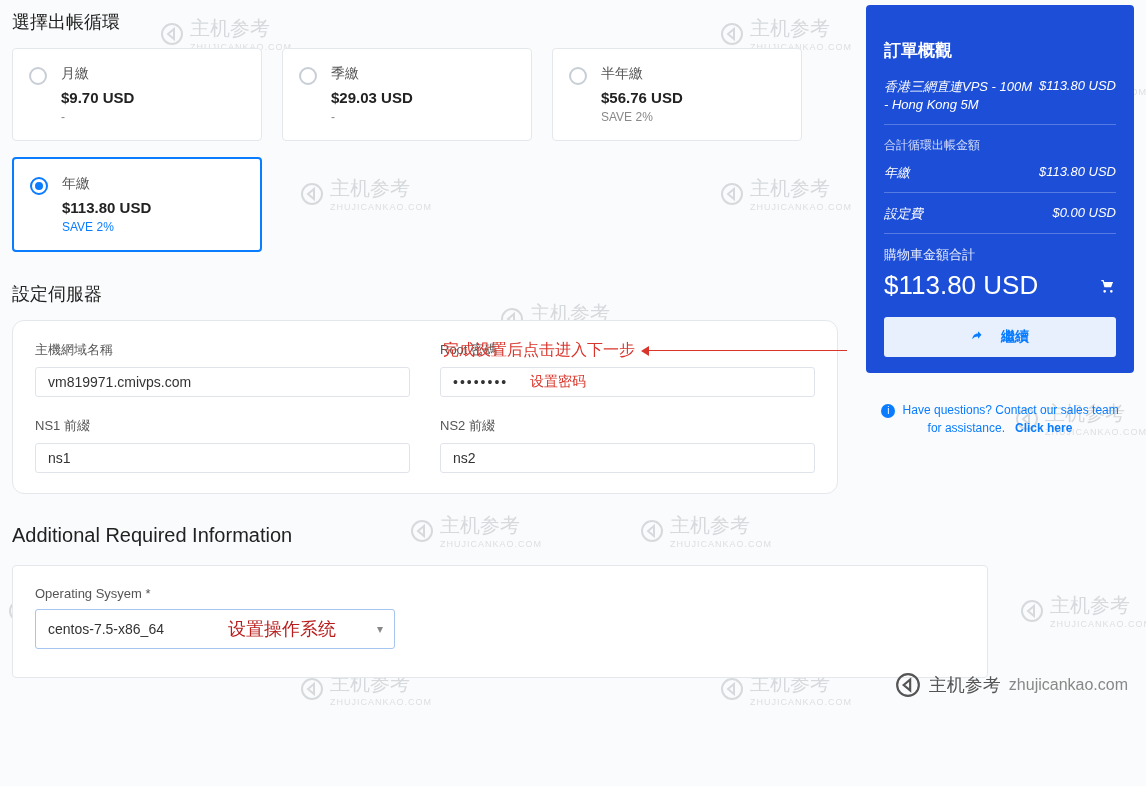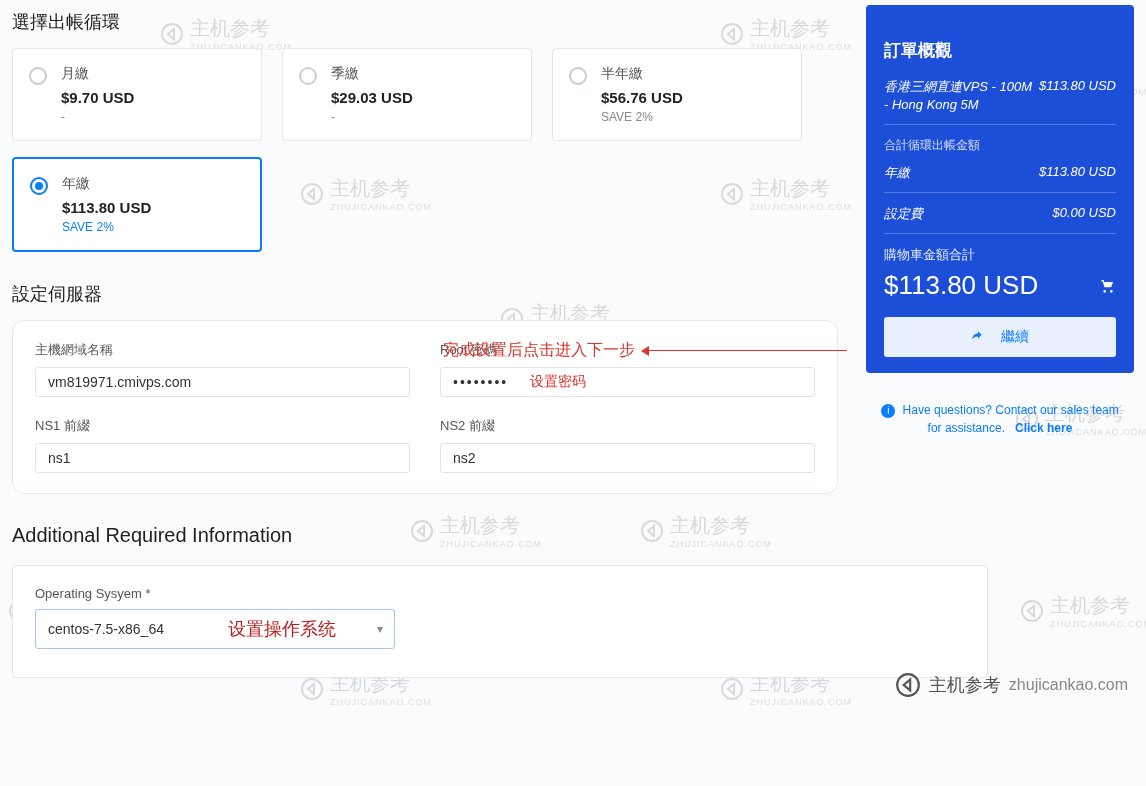--- a/index.html
+++ b/index.html
@@ -32,21 +32,21 @@
 .os-note { color: #b91c1c; font-size: 18px; position: absolute; left: 193px; top: 50%; transform: translateY(-50%); pointer-events: none; }
 .summary { position: absolute; right: 12px; top: 5px; width: 268px; background: #1d4ed8; color: #fff; border-radius: 4px; padding: 34px 18px 16px 18px; }
 .summary h3 { font-size: 17px; font-weight: 600; margin-bottom: 16px; }
 .sum-line { display: flex; justify-content: space-between; font-size: 13px; margin-bottom: 10px; font-style: italic; }
 .sum-line .left { max-width: 150px; line-height: 1.4; }
 .sum-divider { height: 1px; background: rgba(255,255,255,0.25); margin: 8px 0 12px 0; }
 .sum-sub { font-size: 12px; color: rgba(255,255,255,0.8); margin-bottom: 10px; }
 .total-label { font-size: 13px; color: rgba(255,255,255,0.9); margin-bottom: 6px; }
 .total-amount { font-size: 26px; font-weight: 400; margin-bottom: 16px; display:flex; justify-content: space-between; align-items:center;}
 .cart-icon-svg { width: 16px; height: 16px; fill: #fff; }
-.continue-btn { width: 100%; height: 40px; background: #e8f0fe; color: #0a7cff; border: none; border-radius: 3px; font-size: 14px; font-weight: 400; cursor: pointer; display: flex; align-items: center; justify-content: center; gap: 16px; }
+.continue-btn { width: 100%; height: 40px; background: #e8f0fe; color: #0a7cff; border: none; border-radius: 3px; font-size: 14px; font-weight: 700; cursor: pointer; display: flex; align-items: center; justify-content: center; gap: 16px; }
 .help-box { position: absolute; right: 12px; top: 395px; width: 268px; font-size: 12px; color: #0a7cff; padding: 6px 10px; text-align: center; line-height: 1.5; }
 .help-box .click-here { font-weight: 600; }
 .info-icon { display: inline-block; width: 14px; height: 14px; border-radius: 50%; background: #0a7cff; color: #fff; font-size: 10px; line-height: 14px; text-align: center; margin-right: 4px; vertical-align: middle; }
 .arrow-annot { position: absolute; left: 443px; top: 340px; display: flex; align-items: center; pointer-events: none; }
 .arrow-text { color: #d9352c; font-size: 16px; margin-right: 12px; }
 .arrow-line { width: 200px; height: 1px; background: #d9352c; position: relative; }
 .arrow-line::before { content: ""; position: absolute; left: -6px; top: -4px; border-right: 8px solid #d9352c; border-top: 5px solid transparent; border-bottom: 5px solid transparent; }
 .watermark { position: absolute; color: #d7dadd; font-size: 20px; display: flex; align-items: center; gap: 6px; pointer-events: none; z-index: -1;}
 .watermark .wm-sub { font-size: 9px; color: #dcdfe2; letter-spacing: 1px; display:block; }
 .watermark svg { width: 24px; height: 24px; stroke: #d7dadd; fill: none; }

